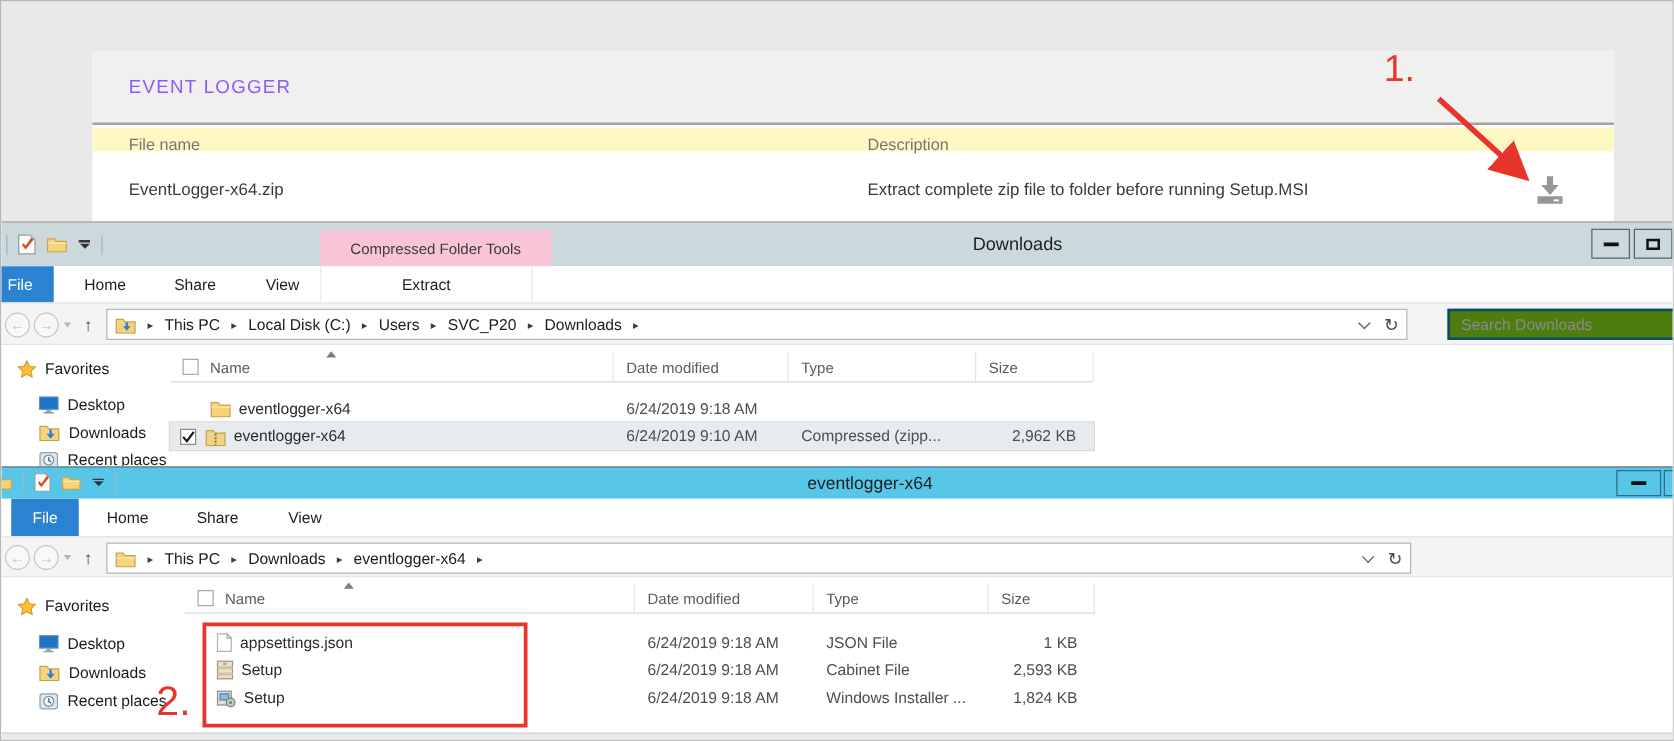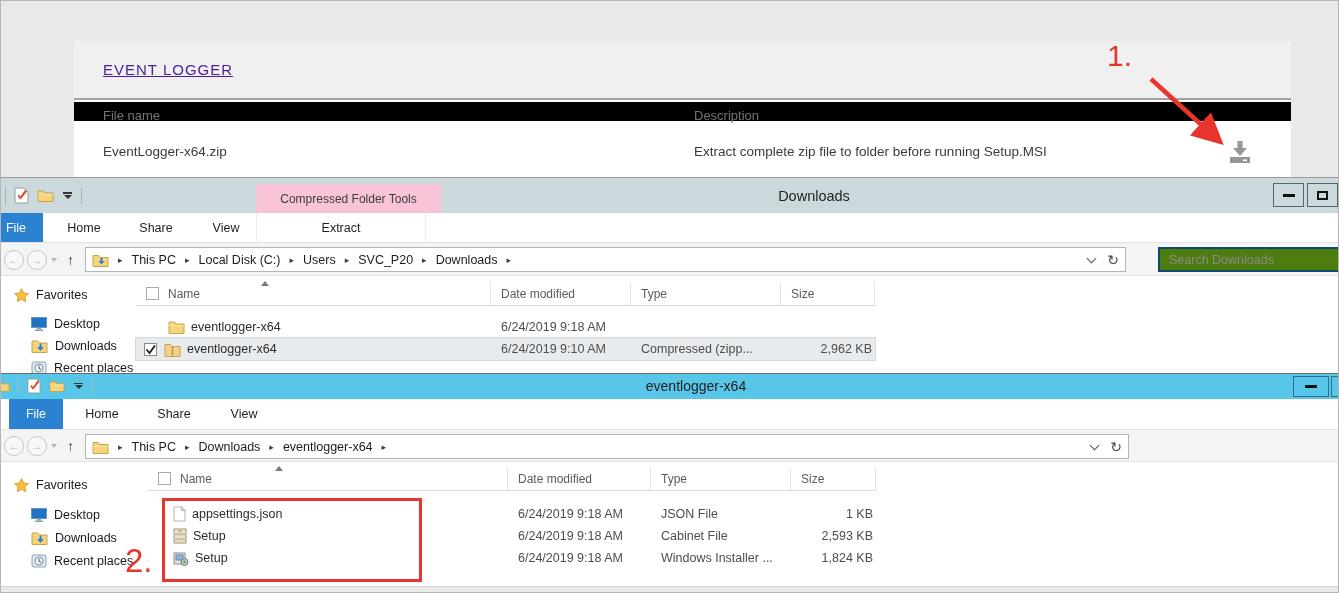--- a/index.html
+++ b/index.html
@@ -7,22 +7,22 @@
   body { font-family:"Liberation Sans", sans-serif; }
 
   .screen { position:relative; width:1339px; height:593px; overflow:hidden;
             border:1px solid #b6b6b6; background:#e9e9e9; }
 
   
   .web { position:absolute; left:0; top:0; width:1339px; height:176px; background:#e9e9e9; }
   .card { position:absolute; left:73px; top:40px; width:1217px; height:136px; background:#fff; }
   .card-head { position:absolute; left:0; top:0; width:100%; height:59px; background:#f0f0f0;
                border-bottom:2px solid #a3a3a3; }
-  .card-title { position:absolute; left:29px; top:20px; font-size:15px; letter-spacing:1px; color:#4c1d95;text-decoration:underline; }
-  .thead { position:absolute; left:0; top:61px; width:100%; height:19px; background:#000000;text-align:right; }
+  .card-title { position:absolute; left:29px; top:20px; font-size:15px; letter-spacing:1px; color:#8b5cf6; }
+  .thead { position:absolute; left:0; top:61px; width:100%; height:19px; background:#fef9c3;text-align:right; }
   .thead span { position:absolute; top:6px; font-size:13px; color:#757575; }
   .trow { position:absolute; left:0; top:87px; width:100%; height:49px; background:#fff; }
   .trow span.cell { position:absolute; top:16px; font-size:13.5px; color:#3a3a3a; }
   .c-file { left:29px; } .c-desc { left:620px; }
   .dl-btn { position:absolute; left:1152px; top:12px; width:30px; height:26px; cursor:pointer; }
 
   .ann { position:absolute; color:#e8352b; font-size:30px; }
   .ann1 { left:1106px; top:38px; }
   .arrow-svg { position:absolute; left:0; top:0; width:1339px; height:176px; pointer-events:none; }
 
@@ -75,21 +75,21 @@
 
   .lhead { position:absolute; display:flex; height:24px; border-bottom:1px solid #d9d9d9;
            font-size:12px; color:#5b5b5b; }
   .lhead .hc { display:flex; align-items:center; padding-left:10px; border-right:1px solid #e5e5e5; height:100%; }
   .cb { width:13px; height:13px; border:1px solid #a9a9a9; background:#fff; display:inline-block; }
   .sorttri { position:absolute; width:0; height:0; border-left:4px solid transparent; border-right:4px solid transparent;
              border-bottom:5px solid #7b7b7b; top:-1px; }
   .lrow { position:absolute; display:flex; height:22px; font-size:12.5px; color:#2d2d2d; cursor:pointer; }
   .lrow .c0 { display:flex; align-items:center; }
   .lrow .cx { display:flex; align-items:center; padding-left:10px; color:#4d4d4d; }
-  .lrow .csz { display:flex; align-items:center; justify-content:flex-end; padding-right:3px; color:#4d4d4d; }
+  .lrow .csz { display:flex; align-items:center; justify-content:flex-end; padding-right:14px; color:#4d4d4d; }
   .sel { background:#e8ebee; outline:1px solid #d4d9dd; }
   .fname { margin-left:6px; color:#2b2b2b; }
   .ckd { width:13px; height:13px; border:1px solid #8a8a8a; background:#fff; position:relative; }
 
   
   .win1 { top:176px; height:196px; }
   .win1 .titlebar { height:36px; background:#ccd9dc; border-top:1px solid #9a9a9a; }
   .win1 .qat { left:4px; top:9px; }
   .pinktab { position:absolute; left:255px; top:6px; width:185px; height:30px; background:#f9c4d8;
              display:flex; align-items:center; justify-content:center; font-size:12px; color:#3c3c3c; }

